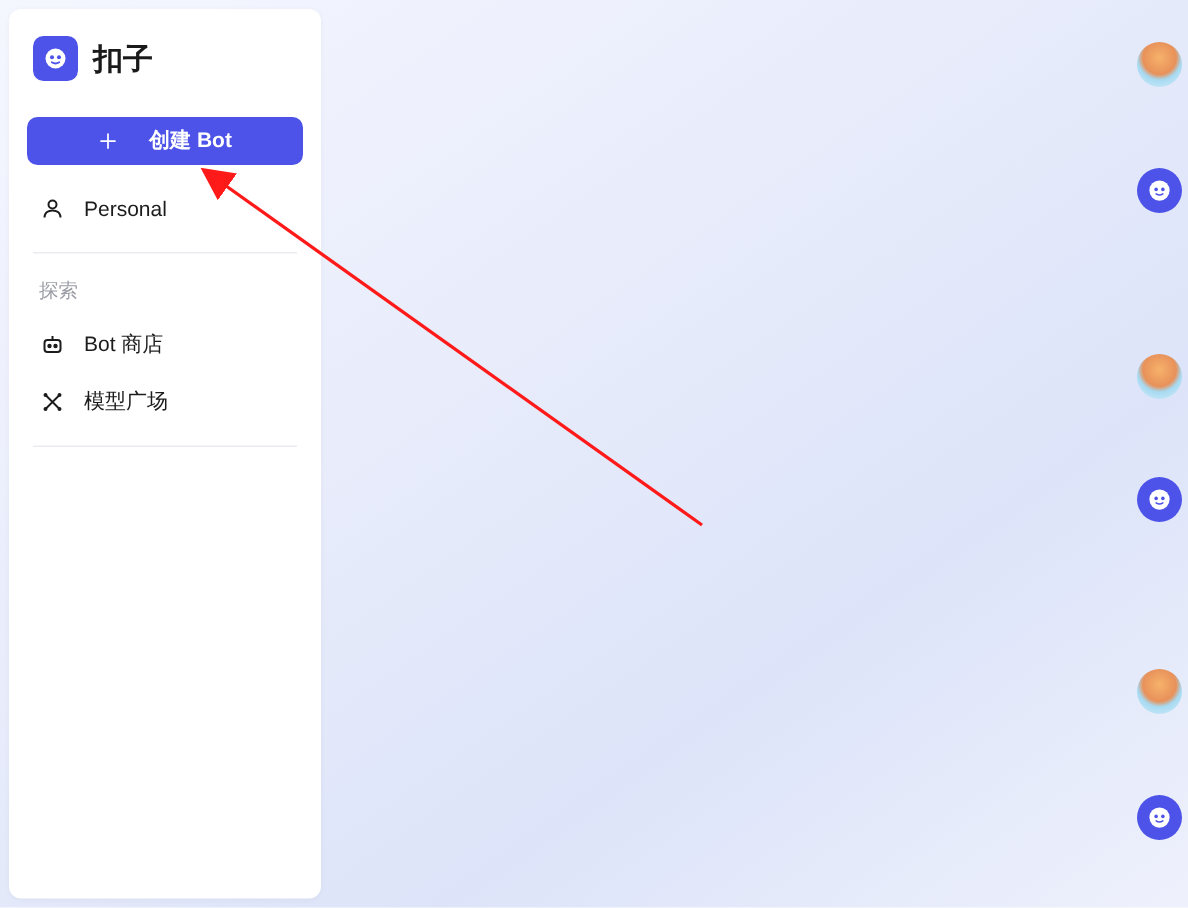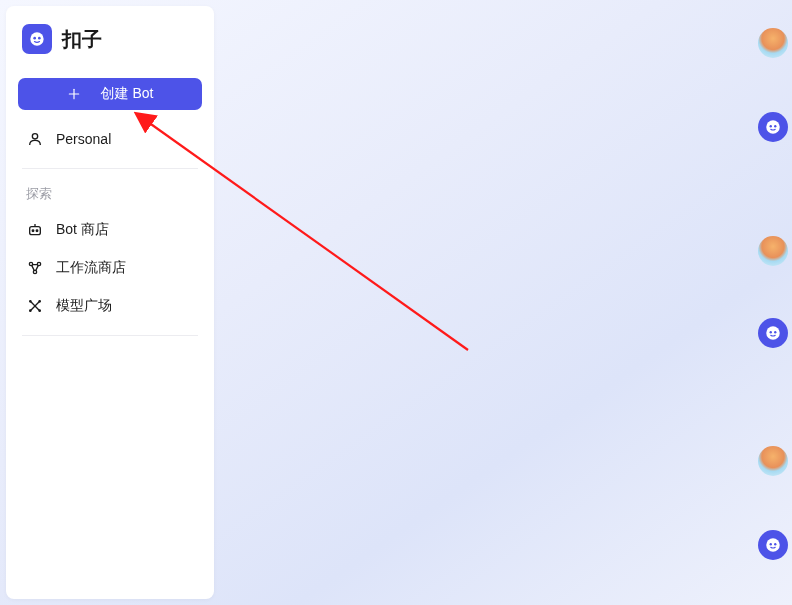--- a/index.html
+++ b/index.html
@@ -43,21 +43,21 @@
       color: #1a1a1a;
     }
     .create-btn {
       width: 100%;
       height: 32px;
       background: #4d53e8;
       border: none;
       border-radius: 7px;
       color: #fff;
       font-size: 14px;
-      font-weight: 400;
+      font-weight: 700;
       display: flex;
       align-items: center;
       justify-content: center;
       gap: 20px;
       cursor: pointer;
       margin-bottom: 10px;
       margin-top: 8px;
     }
     .nav-item {
       display: flex;
@@ -184,31 +184,20 @@
         <rect x="4" y="7" width="16" height="12" rx="3"></rect>
         <circle cx="9" cy="13" r="1.2" fill="#1c1c1c"></circle>
         <circle cx="15" cy="13" r="1.2" fill="#1c1c1c"></circle>
         <line x1="12" y1="3" x2="12" y2="7"></line>
       </svg>
     </span>
     <span>Bot 商店</span>
   </div>
 
 
-  <div class="nav-item">
-    <span class="icon-slot">
-      <svg width="16" height="16" viewBox="0 0 24 24" fill="none" stroke="#1c1c1c" stroke-width="2">
-        <circle cx="6" cy="6" r="2.5"></circle>
-        <circle cx="18" cy="6" r="2.5"></circle>
-        <circle cx="12" cy="18" r="2.5"></circle>
-        <path d="M8 7 L16 7 M7 8 L11 16 M17 8 L13 16"></path>
-      </svg>
-    </span>
-    <span>工作流商店</span>
-  </div>
 
   <div class="nav-item">
     <span class="icon-slot">
       <svg width="16" height="16" viewBox="0 0 24 24" fill="none" stroke="#1c1c1c" stroke-width="2" stroke-linecap="round">
         <line x1="5" y1="19" x2="19" y2="5"></line>
         <line x1="5" y1="5" x2="19" y2="19"></line>
         <circle cx="5" cy="5" r="1" fill="#1c1c1c"></circle>
         <circle cx="19" cy="5" r="1" fill="#1c1c1c"></circle>
         <circle cx="5" cy="19" r="1" fill="#1c1c1c"></circle>
         <circle cx="19" cy="19" r="1" fill="#1c1c1c"></circle>

